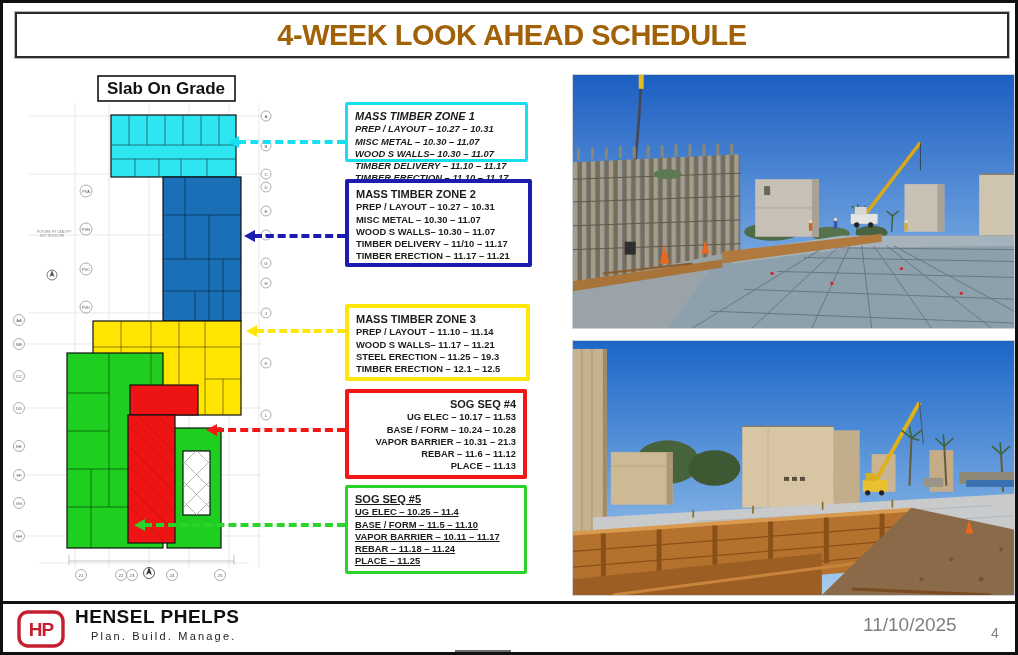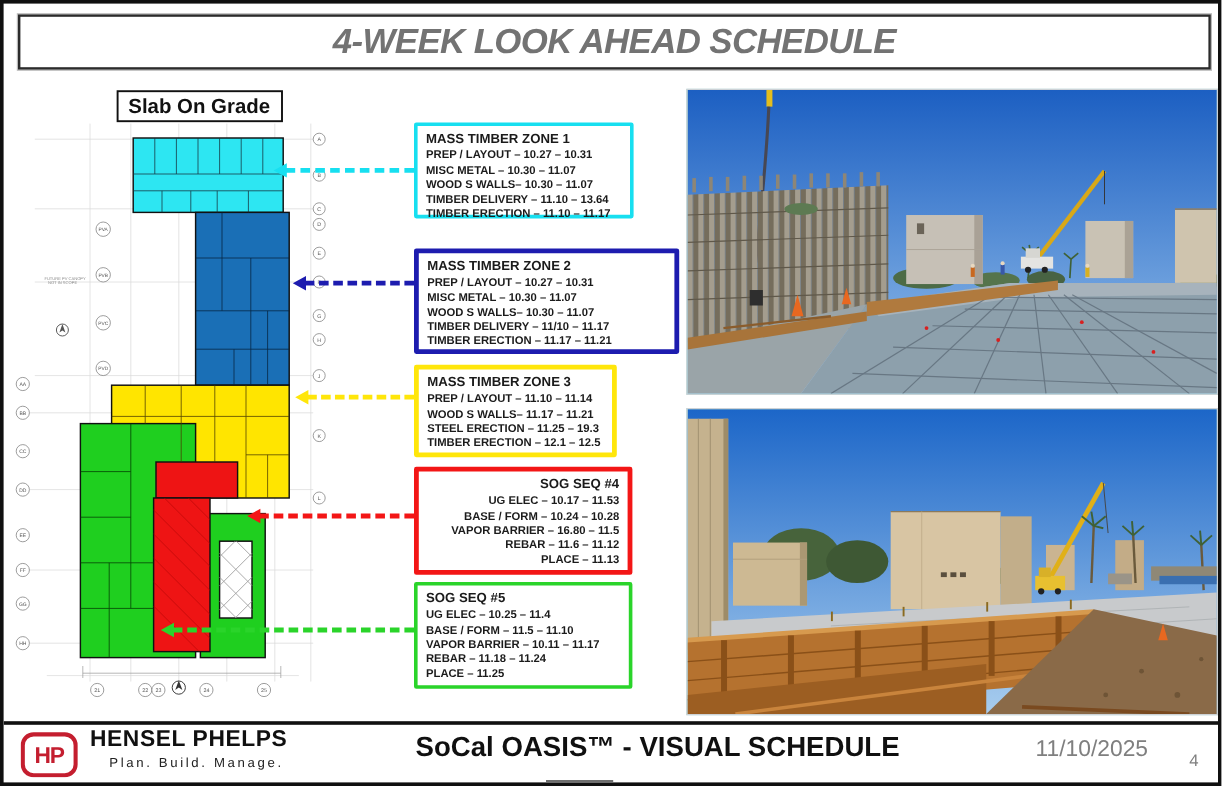--- a/index.html
+++ b/index.html
@@ -9,21 +9,21 @@
     border:3px solid #101010; overflow:hidden;
     font-family:"Liberation Sans", sans-serif; color:#1a1a1a;
   }
   
   .title-box {
     position:absolute; left:12px; top:9px; width:994px; height:46px;
     border:2px solid #2b2b2b; background:#fff;
     display:flex; align-items:center; justify-content:center;
     box-shadow:0 0 0 1px #b9b9b9;
   }
-  .title-box h1 { font-size:29px; font-weight:bold; letter-spacing:-.5px; color:#737373;font-style:italic; }
+  .title-box h1 { font-size:29px; font-weight:bold; letter-spacing:-.5px; color:#a16207; }
   
   .plan { position:absolute; left:6px; top:60px; width:336px; height:540px; }
   
   .callout {
     position:absolute; background:#fff; border:4px solid #000; border-radius:2px;
     padding:4px 7px 3px 7px;
   }
   .c-title { font-size:11px; font-weight:bold; color:#1b1b1b; line-height:1.3; }
   .c-line  { font-size:9.4px; font-weight:bold; color:#1b1b1b; line-height:1.3; white-space:nowrap; }
   
@@ -264,56 +264,56 @@
 
   <div class="ahead" style="left: 243px; top: 322px; border-right-color: rgb(255, 230, 10);"></div>
   <div class="dash" style="left: 253px; top: 326px; width: 89px; border-top-color: rgb(255, 230, 10);"></div>
 
   <div class="ahead" style="left: 203px; top: 421px; border-right-color: rgb(243, 22, 22);"></div>
   <div class="dash" style="left: 213px; top: 425px; width: 129px; border-top-color: rgb(243, 22, 22);"></div>
 
   <div class="ahead" style="left: 131px; top: 516px; border-right-color: rgb(42, 212, 42);"></div>
   <div class="dash" style="left: 141px; top: 520px; width: 201px; border-top-color: rgb(42, 212, 42);"></div>
 
-  <div class="callout" style="left: 342px; top: 99px; width: 183px; height: 80px; border-width: 3px; border-color: rgb(23, 223, 240);">
+  <div class="callout" style="left: 342px; top: 99px; width: 183px; height: 60px; border-width: 3px; border-color: rgb(23, 223, 240); font-style: italic;">
     <div class="c-title">MASS TIMBER ZONE 1</div>
     <div class="c-line">PREP / LAYOUT – 10.27 – 10.31</div>
     <div class="c-line">MISC METAL – 10.30 – 11.07</div>
     <div class="c-line">WOOD S WALLS– 10.30 – 11.07</div>
-    <div class="c-line">TIMBER DELIVERY – 11.10 – 13.64</div>
+    <div class="c-line">TIMBER DELIVERY – 11.10 – 11.17</div>
     <div class="c-line">TIMBER ERECTION – 11.10 – 11.17</div>
   </div>
 
-  <div class="callout" style="left: 342px; top: 204px; width: 221px; height: 88px; border-color: rgb(29, 28, 175);">
+  <div class="callout" style="left: 342px; top: 176px; width: 187px; height: 88px; border-color: rgb(29, 28, 175);">
     <div class="c-title">MASS TIMBER ZONE 2</div>
     <div class="c-line">PREP / LAYOUT – 10.27 – 10.31</div>
     <div class="c-line">MISC METAL – 10.30 – 11.07</div>
     <div class="c-line">WOOD S WALLS– 10.30 – 11.07</div>
     <div class="c-line">TIMBER DELIVERY – 11/10 – 11.17</div>
     <div class="c-line">TIMBER ERECTION – 11.17 – 11.21</div>
   </div>
 
-  <div class="callout" style="left: 342px; top: 301px; width: 169px; height: 77px; border-color: rgb(255, 230, 10);">
+  <div class="callout" style="left: 342px; top: 301px; width: 185px; height: 77px; border-color: rgb(255, 230, 10);">
     <div class="c-title">MASS TIMBER ZONE 3</div>
     <div class="c-line">PREP / LAYOUT – 11.10 – 11.14</div>
     <div class="c-line">WOOD S WALLS– 11.17 – 11.21</div>
     <div class="c-line">STEEL ERECTION – 11.25 – 19.3</div>
     <div class="c-line">TIMBER ERECTION – 12.1 – 12.5</div>
   </div>
 
   <div class="callout" style="left: 342px; top: 386px; width: 182px; height: 90px; border-color: rgb(243, 22, 22); text-align: right;">
     <div class="c-title">SOG SEQ #4</div>
     <div class="c-line">UG ELEC – 10.17 – 11.53</div>
     <div class="c-line">BASE / FORM – 10.24 – 10.28</div>
-    <div class="c-line">VAPOR BARRIER – 16.80 – 11.5</div>
+    <div class="c-line">VAPOR BARRIER – 10.31 – 21.3</div>
     <div class="c-line">REBAR – 11.6 – 11.12</div>
     <div class="c-line">PLACE – 11.13</div>
   </div>
 
-  <div class="callout" style="left: 342px; top: 482px; width: 182px; height: 89px; border-width: 3px; border-color: rgb(42, 212, 42);">
+  <div class="callout" style="left: 342px; top: 482px; width: 182px; height: 89px; border-width: 3px; border-color: rgb(42, 212, 42); text-decoration: underline;">
     <div class="c-title">SOG SEQ #5</div>
     <div class="c-line">UG ELEC – 10.25 – 11.4</div>
     <div class="c-line">BASE / FORM – 11.5 – 11.10</div>
     <div class="c-line">VAPOR BARRIER – 10.11 – 11.17</div>
     <div class="c-line">REBAR – 11.18 – 11.24</div>
     <div class="c-line">PLACE – 11.25</div>
   </div>
 
   <div class="photo" style="left:569px; top:71px; width:443px; height:255px;">
     <svg viewBox="0 0 443 255" preserveAspectRatio="none">
@@ -558,17 +558,16 @@
   <svg class="logo" viewBox="0 0 48 38">
     <rect x="2" y="2" width="44" height="34" rx="9" fill="none" stroke="#c41e2f" stroke-width="3.4"></rect>
     <text x="24" y="26" text-anchor="middle" font-size="19" font-weight="bold" fill="#c41e2f" letter-spacing="-1">HP</text>
   </svg>
 
   <div class="company">
     <div class="name">HENSEL PHELPS</div>
     <div class="tag">Plan. Build. Manage.</div>
   </div>
 
-  <div class="slide-title">SoCal OASIS™ - VISUAL SCHEDULE</div>
   <div class="date">11/10/2025</div>
   <div class="page">4</div>
   <div class="sliver"></div>
 </div>
 
 </body></html>

